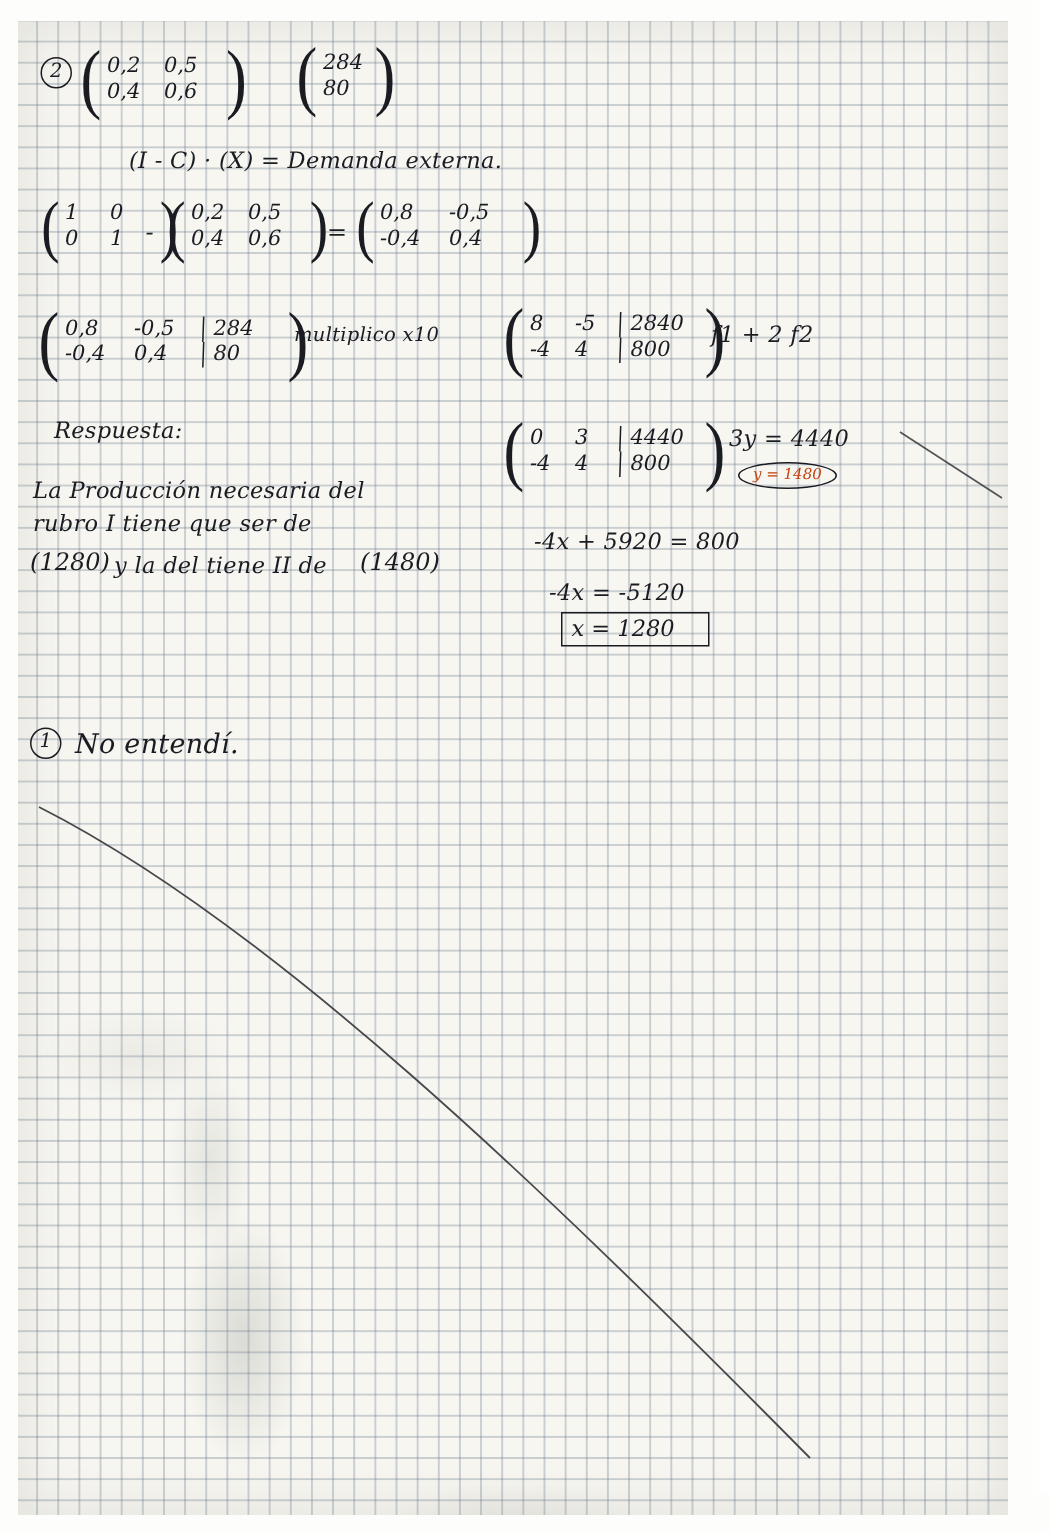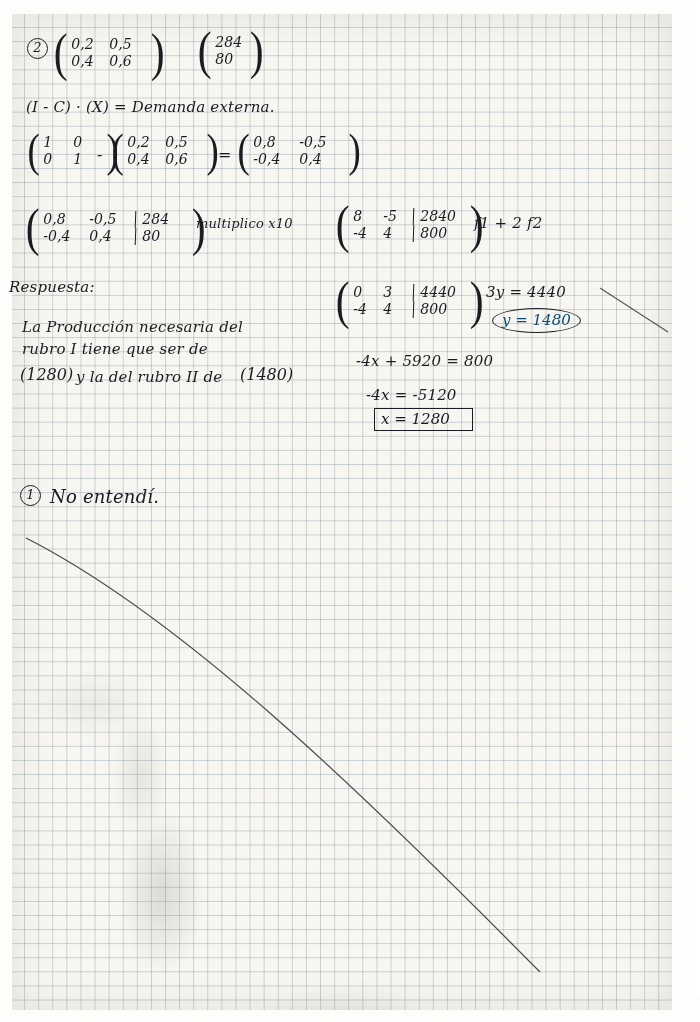--- a/index.html
+++ b/index.html
@@ -132,22 +132,22 @@
     font-size: 15px;
     color: #1b1b22;
   }
   .ovalbox {
     position: absolute;
     border: 1.6px solid #1b1b22;
     border-radius: 50%/50%;
     padding: 2px 9px 3px 9px;
     font-family: "DejaVu Serif", serif;
     font-style: italic;
-    font-size: 15px;
-    color: #0c4a6e;
+    font-size: 10px;
+    color: #c2410c;
   }
   .circnum {
     position: absolute;
     border: 1.5px solid #1b1b22;
     border-radius: 50%;
     width: 19px;
     height: 19px;
     line-height: 18px;
     text-align: center;
     font-family: "DejaVu Serif", serif;
@@ -196,21 +196,21 @@
       <span class="mrow">
         <span class="mcell narrow">284</span>
       </span>
       <span class="mrow">
         <span class="mcell narrow">80</span>
       </span>
     </span>
     <span class="par tall">)</span>
   </div>
 
-  <div class="hand s15" style="left:26px; top:98px;">(I - C) · (X) = Demanda externa.</div>
+  <div class="hand s15" style="left:38px; top:98px;padding-left:48px;">(I - C) · (X) = Demanda externa.</div>
 
   <div class="matrix" style="left:26px; top:132px;">
     <span class="par">(</span>
     <span class="mrows">
       <span class="mrow">
         <span class="mcell narrow">1</span>
         <span class="mcell narrow">0</span>
       </span>
       <span class="mrow">
         <span class="mcell narrow">0</span>
@@ -311,28 +311,28 @@
         <span class="vbar"></span>
         <span class="mcell w2">800</span>
       </span>
     </span>
     <span class="par tall">)</span>
   </div>
 
   <div class="hand s15" style="left:486px; top:283px;">3y = 4440</div>
   <div class="ovalbox" style="left:492px; top:308px;">y = 1480</div>
 
-  <div class="hand s15" style="left:9px; top:278px;">Respuesta:</div>
+  <div class="hand s15" style="left:36px; top:278px;">Respuesta:</div>
   <div class="hand s15" style="left:22px; top:318px;">La Producción necesaria del</div>
   <div class="hand s15" style="left:22px; top:340px;">rubro I tiene que ser de</div>
 
   <div class="parenwrap" style="left:20px; top:365px;">
     (<span>1280</span>)
   </div>
-  <div class="hand s15" style="left:76px; top:368px;">y la del rubro II de</div>
+  <div class="hand s15" style="left:76px; top:368px;">y la del tiene II de</div>
   <div class="parenwrap" style="left:240px; top:365px;">
     (<span>1480</span>)
   </div>
 
   <div class="hand s15" style="left:356px; top:352px;">-4x + 5920 = 800</div>
   <div class="hand s15" style="left:366px; top:386px;">-4x = -5120</div>
   <div class="boxed" style="left:374px; top:408px;">x = 1280</div>
 
   <div class="circnum" style="left:20px; top:485px;">1</div>
   <div class="hand s18" style="left:50px; top:486px;">No entendí.</div>

